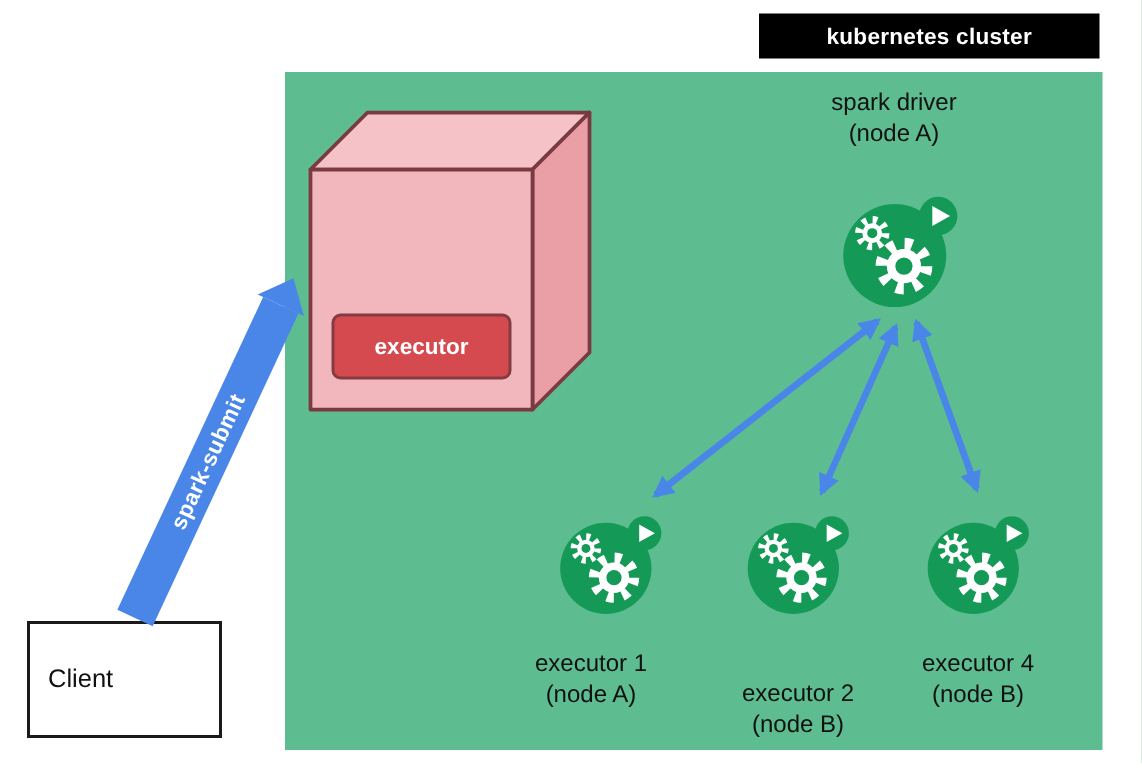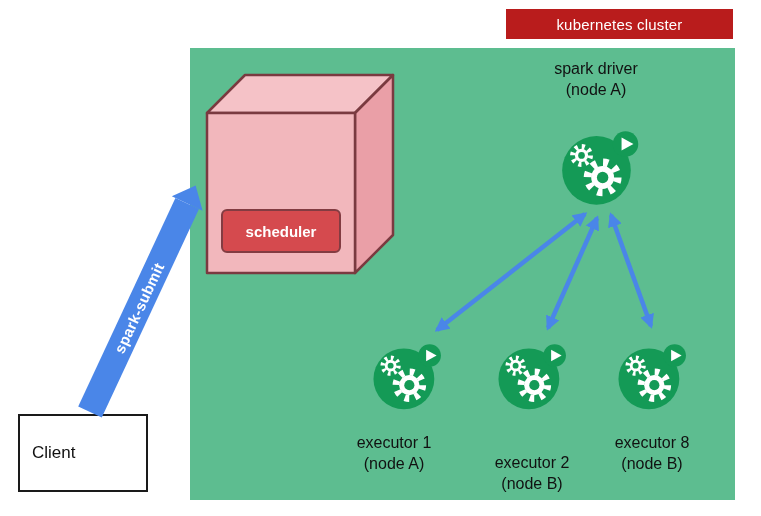--- a/index.html
+++ b/index.html
@@ -13,23 +13,23 @@
     height: 516px;
     background: #ffffff;
     overflow: hidden;
   }
 
   
   .k8s-label {
     position: absolute;
     left: 506px; top: 9px;
     width: 227px; height: 30px;
-    background: #b91c1c;
+    background: #000000;
     color: #ffffff;
-    font-weight: normal;
+    font-weight: bold;
     font-size: 15px;
     display: flex; align-items: center; justify-content: center;
     letter-spacing: 0.2px;
   }
 
   
   .cluster {
     position: absolute;
     left: 190px; top: 48px;
     width: 545px; height: 452px;
@@ -139,21 +139,21 @@
 
   <div class="cluster"></div>
 
   <svg class="cube-svg" viewBox="0 0 192 205">
     <polygon points="2,41 40,3 188,3 150,41" fill="#f5c2c7" stroke="#7a3a40" stroke-width="2.5" stroke-linejoin="round"></polygon>
     <polygon points="150,41 188,3 188,163 150,201" fill="#ea9fa7" stroke="#7a3a40" stroke-width="2.5" stroke-linejoin="round"></polygon>
     <rect x="2" y="41" width="148" height="160" fill="#f2b7bc" stroke="#7a3a40" stroke-width="2.5" stroke-linejoin="round"></rect>
   </svg>
 
   <div class="red-box scheduler">
-    <span>scheduler</span>
+    <span>executor</span>
   </div>
 
   <div class="node-label driver">
     <div>spark driver</div>
     <div>(node A)</div>
   </div>
 
   <div class="pod-icon driver">
 <svg viewBox="0 0 100 100" width="100%" height="100%">
   <circle cx="46" cy="55" r="39" fill="#149a56"></circle>
@@ -229,21 +229,21 @@
 
   <div class="node-label exec-1">
     <div>executor 1</div>
     <div>(node A)</div>
   </div>
   <div class="node-label exec-2">
     <div>executor 2</div>
     <div>(node B)</div>
   </div>
   <div class="node-label exec-3">
-    <div>executor 8</div>
+    <div>executor 4</div>
     <div>(node B)</div>
   </div>
 
   <svg class="arrows-layer">
     <defs>
       <marker id="ah" viewBox="0 0 10 10" refX="8" refY="5" markerWidth="3.2" markerHeight="3.2" orient="auto-start-reverse">
         <path d="M0,0 L10,5 L0,10 z" fill="#4a86e8"></path>
       </marker>
     </defs>
     <line x1="585" y1="214" x2="437" y2="330" stroke="#4a86e8" stroke-width="4.5" marker-start="url(#ah)" marker-end="url(#ah)"></line>

